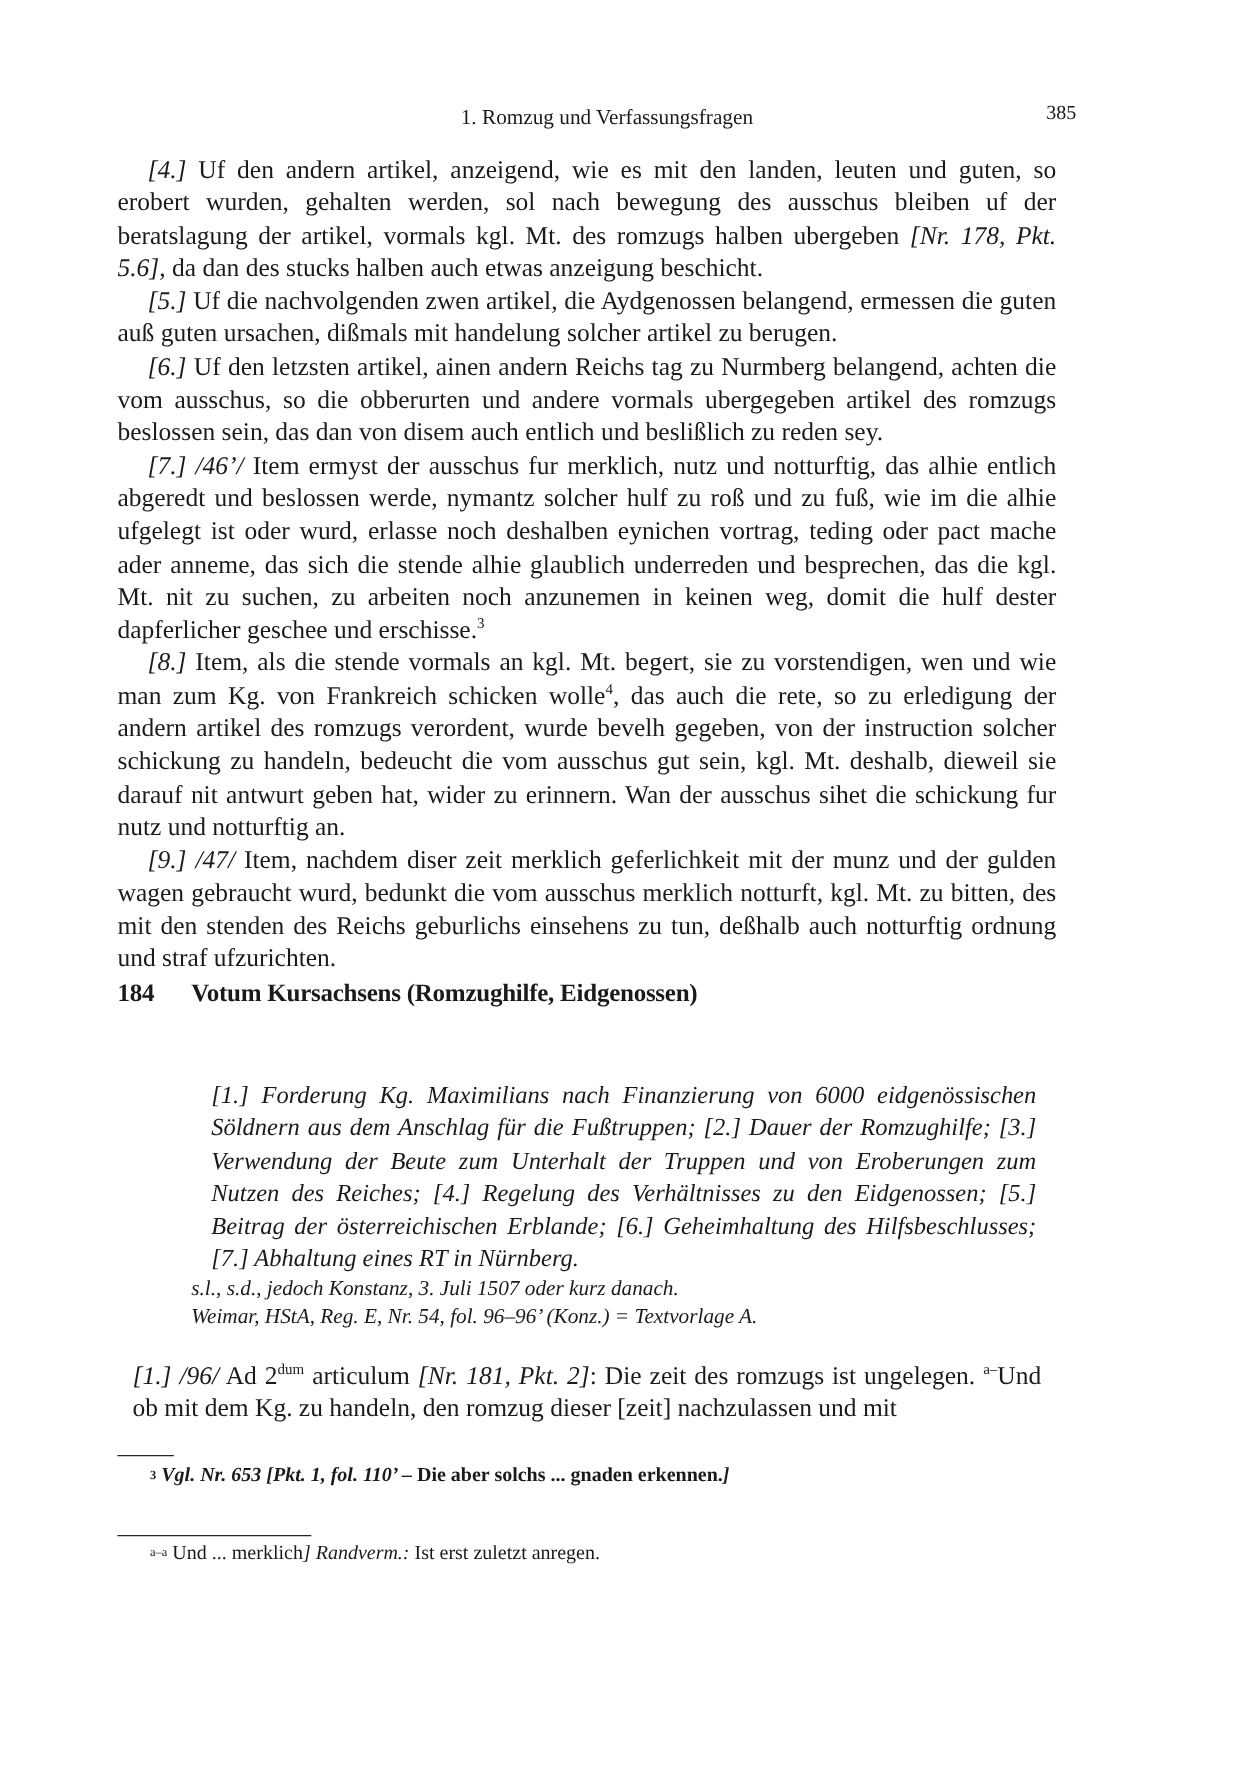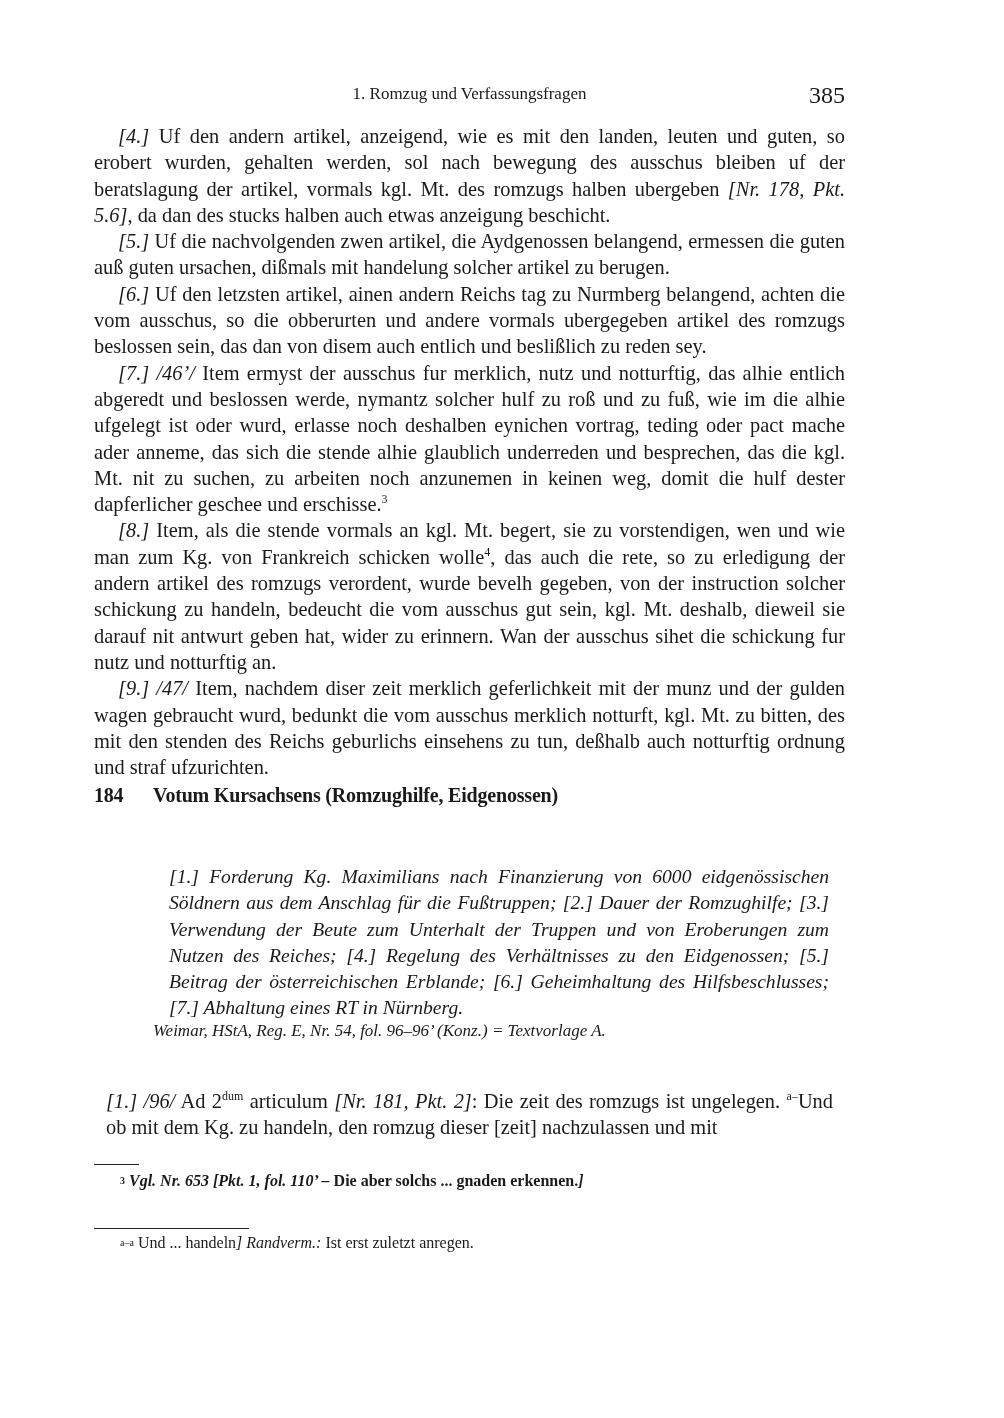--- a/index.html
+++ b/index.html
@@ -3,25 +3,25 @@
 <meta charset="utf-8">
 <style>
   html, body { margin: 0; padding: 0; background: #ffffff; }
   body {
     width: 1004px; height: 1418px; position: relative; overflow: hidden;
     font-family: "Liberation Serif", "DejaVu Serif", serif;
     color: #1a1a1a;
   }
   .page { position: absolute; left: 0; top: 0; width: 1004px; height: 1418px; }
   .running-head {
-    position: absolute; top: 82px; left: 94px; width: 751px; height: 24px;
+    position: absolute; top: 82px; left: 110px; width: 751px; height: 24px;
     font-size: 17px;
   }
   .running-title { position: absolute; left: 0; right: 0; text-align: center; top: 2px; }
-  .page-number { position: absolute; right: 0; top: 0; font-size: 24px; }
+  .page-number { position: absolute; right: 0; top: 0; font-size: 16px; }
 
   .body-text {
     position: absolute; left: 94px; top: 123px; width: 751px;
     font-size: 20.4px; line-height: 26.3px; text-align: justify;
     hyphens: manual;
   }
   .para { margin: 0; text-indent: 24px; }
   .i { font-style: italic; }
   sup.fn { font-size: 12px; vertical-align: 8px; line-height: 0; }
 
@@ -83,30 +83,31 @@
 
   <div class="doc-heading">
     <span class="doc-num">184</span><span>Votum Kursachsens (Romzughilfe, Eidgenossen)</span>
   </div>
 
   <div class="abstract">
     <p>[1.] Forderung Kg. Maximilians nach Finanzierung von 6000 eidgenössischen Söld­nern aus dem Anschlag für die Fußtruppen; [2.] Dauer der Romzughilfe; [3.] Ver­wendung der Beute zum Unterhalt der Truppen und von Eroberungen zum Nutzen des Reiches; [4.] Regelung des Verhältnisses zu den Eidgenossen; [5.] Beitrag der österreichischen Erblande; [6.] Geheimhaltung des Hilfsbeschlusses; [7.] Abhaltung eines RT in Nürnberg.</p>
   </div>
 
   <div class="source">
+    <p>s.l., s.d., jedoch Konstanz, 3. Juli 1507 oder kurz danach.</p>
     <p>Weimar, HStA, Reg. E, Nr. 54, fol. 96–96’ (Konz.) = Textvorlage A.</p>
   </div>
 
   <div class="doc-body">
     <p><span class="i">[1.] /96/</span><span> Ad 2</span><sup class="small">dum</sup><span> articulum </span><span class="i">[Nr. 181, Pkt. 2]</span><span>: Die zeit des romzugs ist ungelegen. </span><sup class="small">a–</sup><span>Und ob mit dem Kg. zu handeln, den romzug dieser [zeit] nachzulassen und mit</span></p>
   </div>
 
   <div class="fn-rule" style="top:1164px; width:45px;"></div>
   <div class="footnotes" style="top:1170px;font-weight:bold;">
     <p><span class="fn-mark">3</span><span class="i">Vgl. Nr. 653 [Pkt. 1, fol. 110’ – </span><span>Die aber solchs ... gnaden erkennen.</span><span class="i">]</span></p>
   </div>
 
   <div class="fn-rule" style="top:1228px; width:155px;"></div>
   <div class="footnotes" style="top:1232px;">
-    <p><span class="fn-mark">a–a</span><span>Und ... handeln</span><span class="i">] Randverm.:</span><span> Ist erst zuletzt anregen.</span></p>
+    <p><span class="fn-mark">a–a</span><span>Und ... merklich</span><span class="i">] Randverm.:</span><span> Ist erst zuletzt anregen.</span></p>
   </div>
 
 </div>
 
 </body></html>

